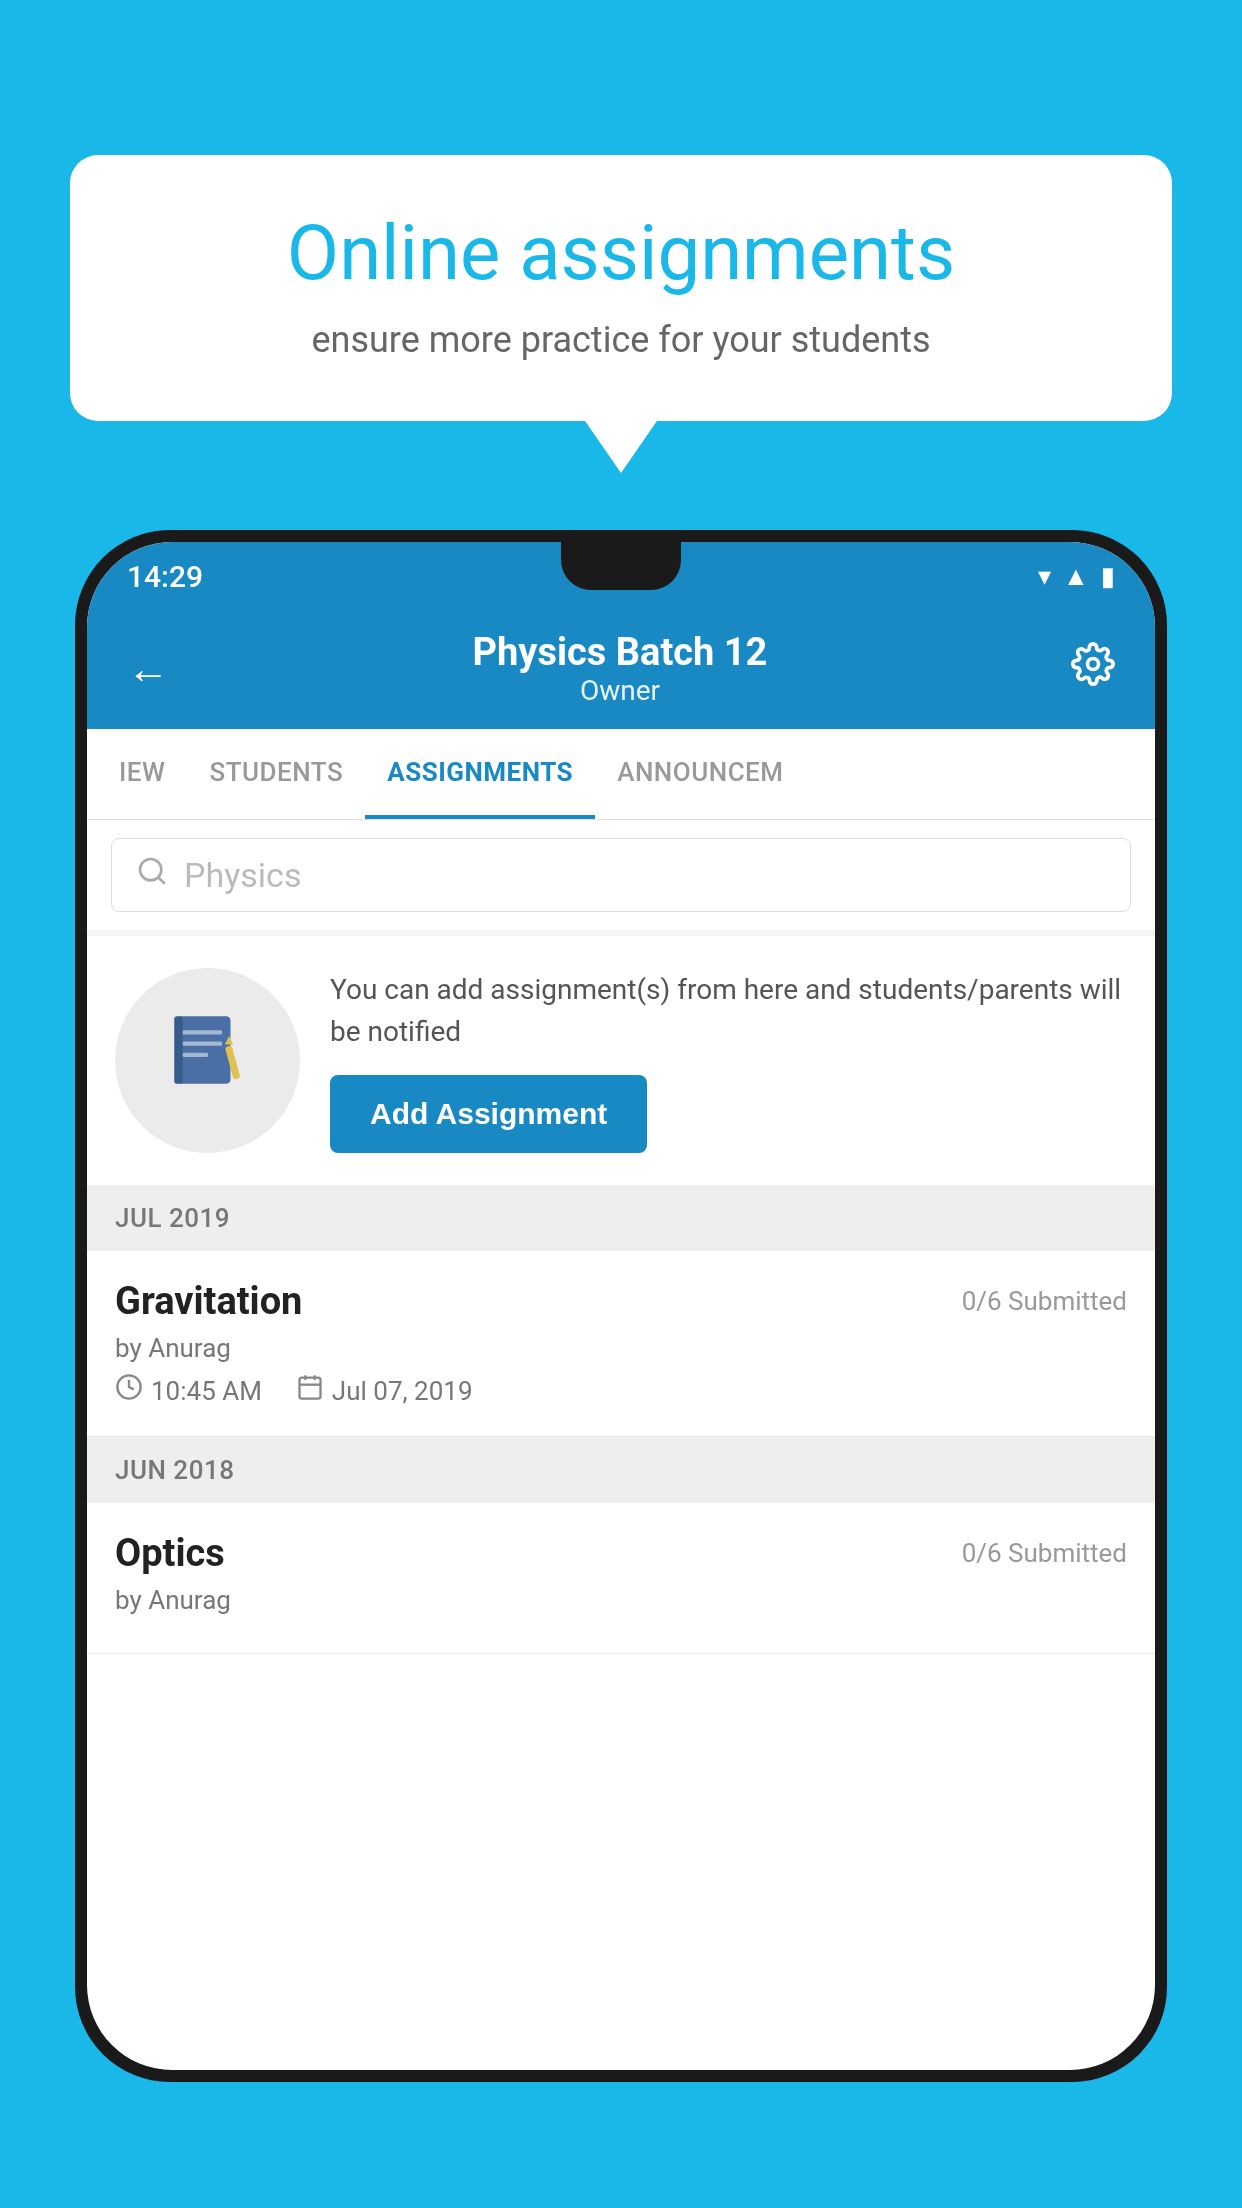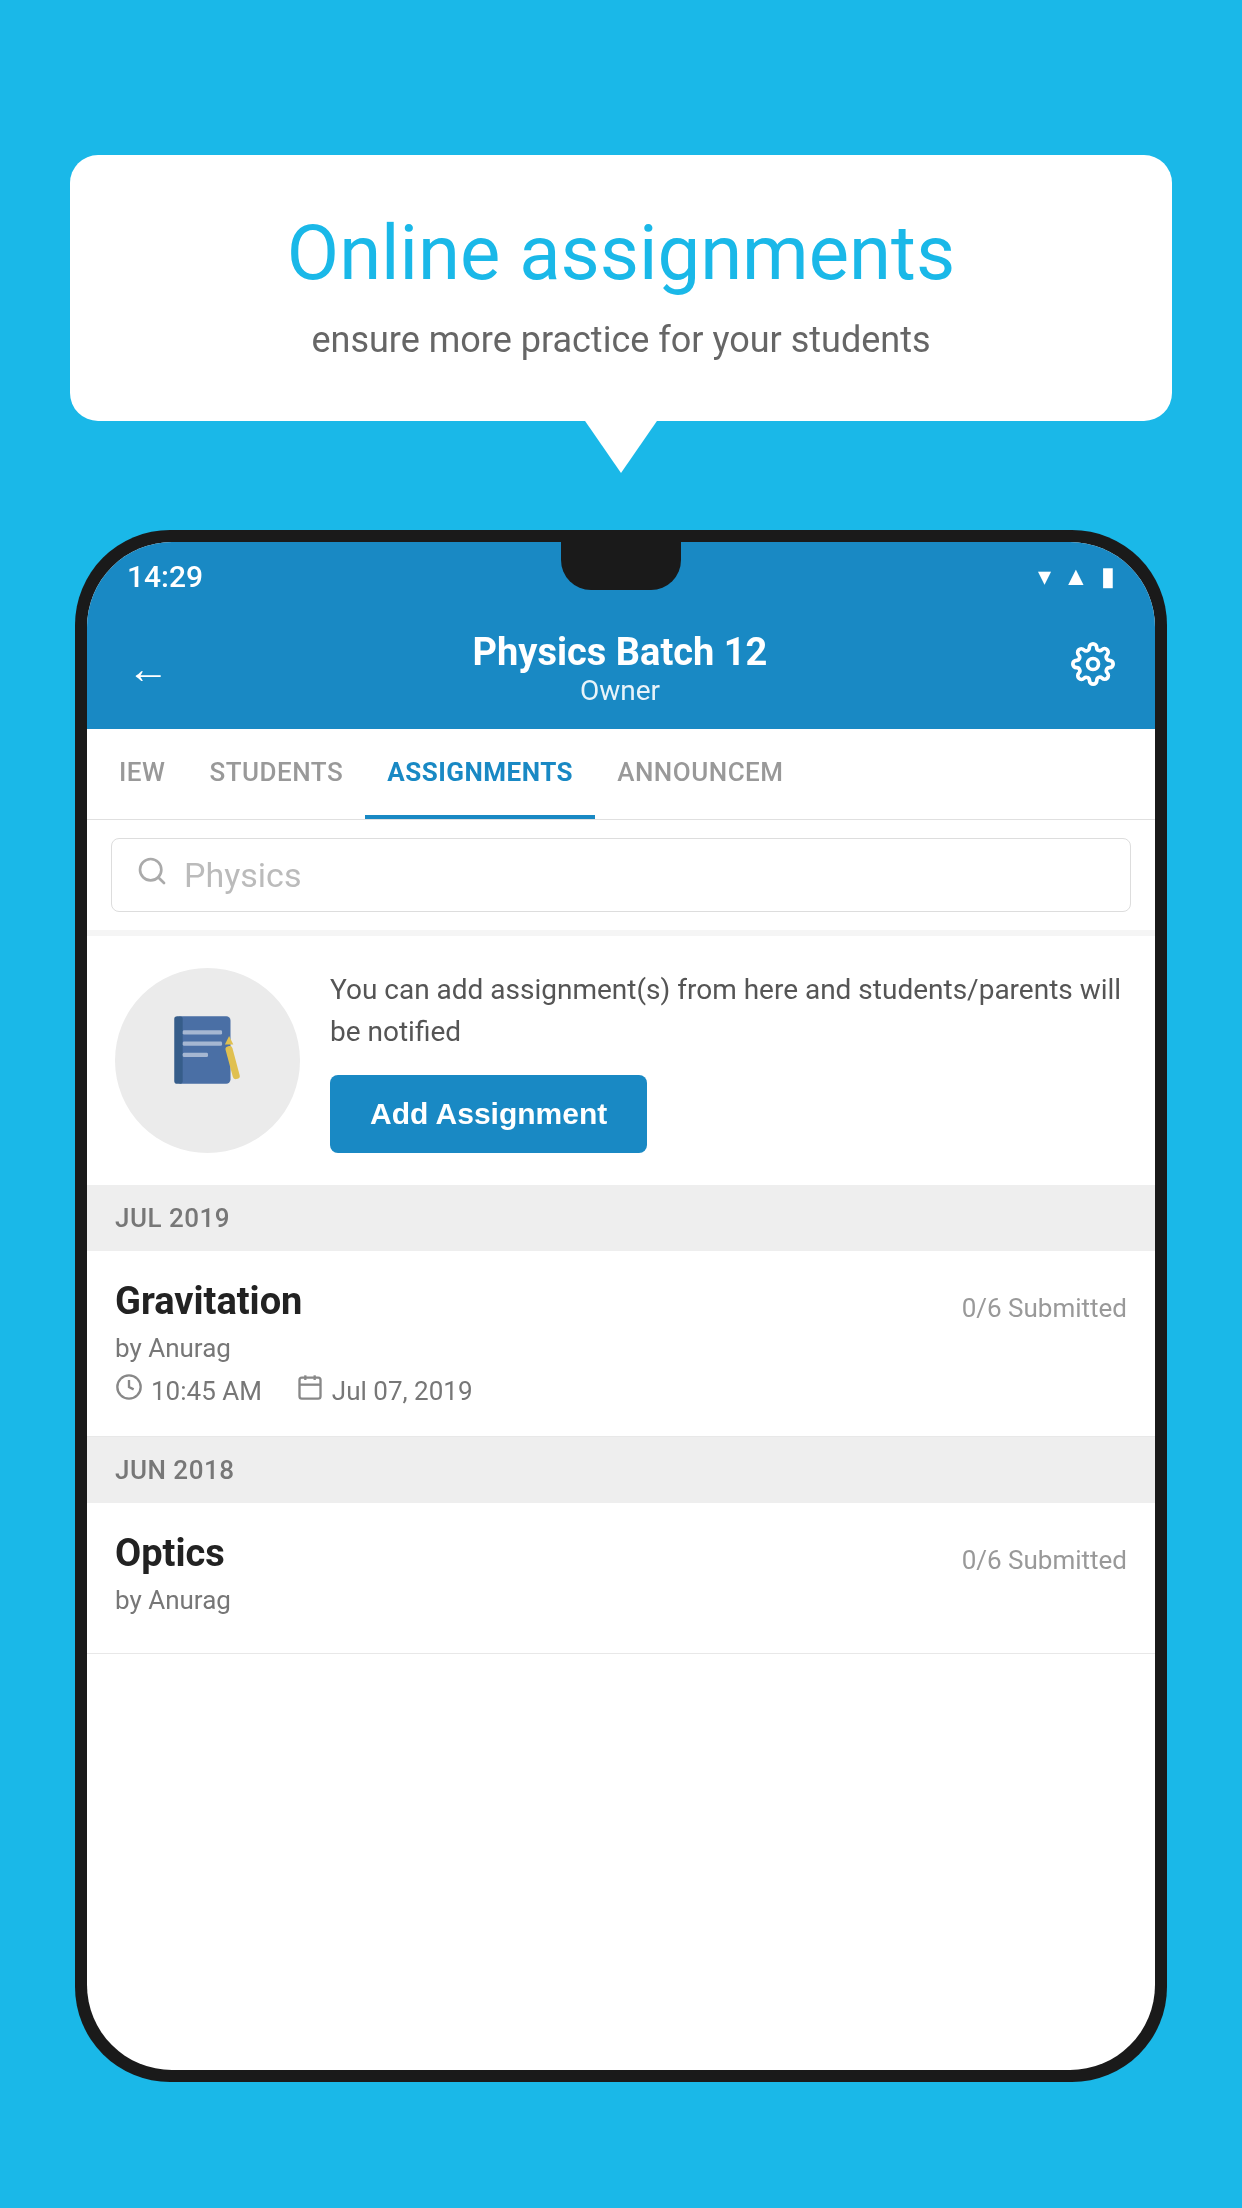--- a/index.html
+++ b/index.html
@@ -276,21 +276,21 @@
     
     .assignment-item {
       background: white;
       padding: 28px 28px;
       border-bottom: 1px solid #e8e8e8;
     }
 
     .assignment-top-row {
       display: flex;
       justify-content: space-between;
-      align-items: flex-end;
+      align-items: center;
       margin-bottom: 10px;
     }
 
     .assignment-name {
       font-size: 38px;
       font-weight: 700;
       color: #222;
     }
 
     .assignment-submitted {

